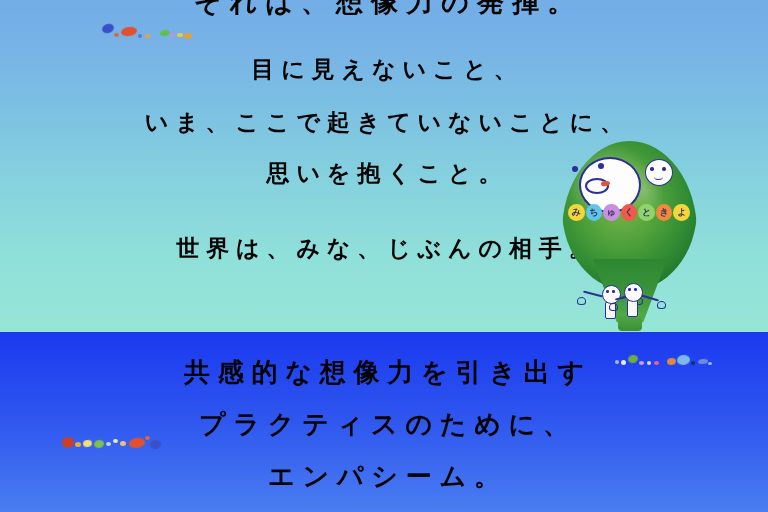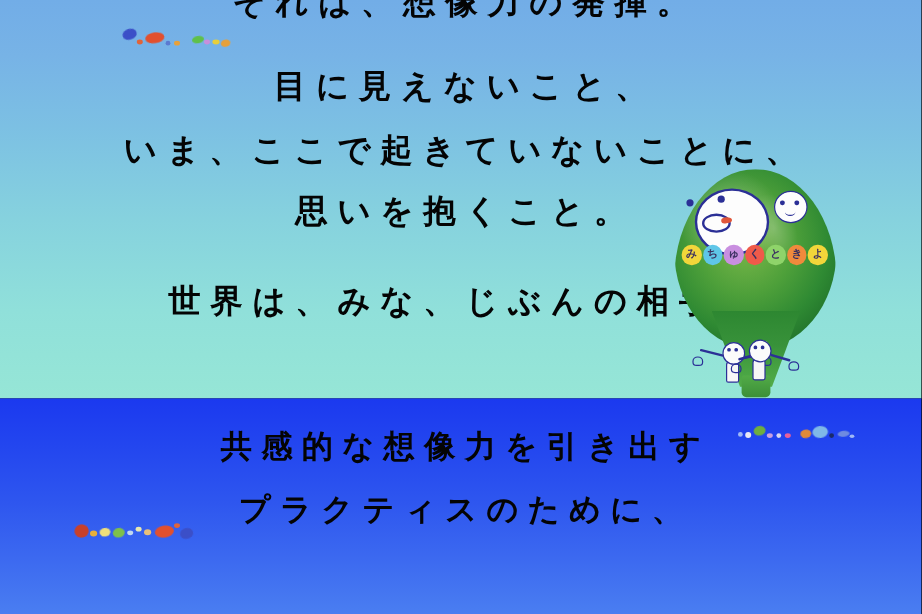--- a/index.html
+++ b/index.html
@@ -38,21 +38,21 @@
     left: 0;
     width: 100%;
     text-align: center;
     color: #040404;
     font-weight: 700;
     letter-spacing: 0.30em;
     text-indent: 0.30em;
     white-space: nowrap;
     font-family: "DejaVu Sans", "Liberation Sans", sans-serif;
   }
-  .sky-text { font-size: 27px; }
+  .sky-text { font-size: 23px; }
   .sea-text { font-size: 26px; }
 
   #poem-line-0 { top: -16px;  font-size: 27px; }
   #poem-line-1 { top: 54px; }
   #poem-line-2 { top: 107px; }
   #poem-line-3 { top: 158px; }
   #poem-line-4 { top: 233px; }
   #poem-line-5 { top: 281px; }
 
   #sea-line-0 { top: 355px; }
@@ -288,20 +288,21 @@
   <div class="band" id="sea-band"></div>
 
   <div class="poem sky-text" id="poem-line-0">それは、想像力の発揮。</div>
   <div class="poem sky-text" id="poem-line-1">目に見えないこと、</div>
   <div class="poem sky-text" id="poem-line-3">思いを抱くこと。</div>
   <div class="poem sky-text" id="poem-line-2">いま、ここで起きていないことに、</div>
   <div class="poem sky-text" id="poem-line-4">世界は、みな、じぶんの相手。</div>
 
   <div class="poem sea-text" id="sea-line-1">プラクティスのために、</div>
   <div class="poem sea-text" id="sea-line-0">共感的な想像力を引き出す</div>
+  <div class="poem sea-text" id="sea-line-2">エンパシーム。</div>
 
   <div id="balloon">
     <div id="balloon-envelope"></div>
     <div id="balloon-taper"></div>
     <div id="balloon-sheen"></div>
     <div id="balloon-basket"></div>
 
     <div id="balloon-big-face"></div>
     <div id="big-face-eye-left"></div>
     <div id="big-face-eye-right"></div>

